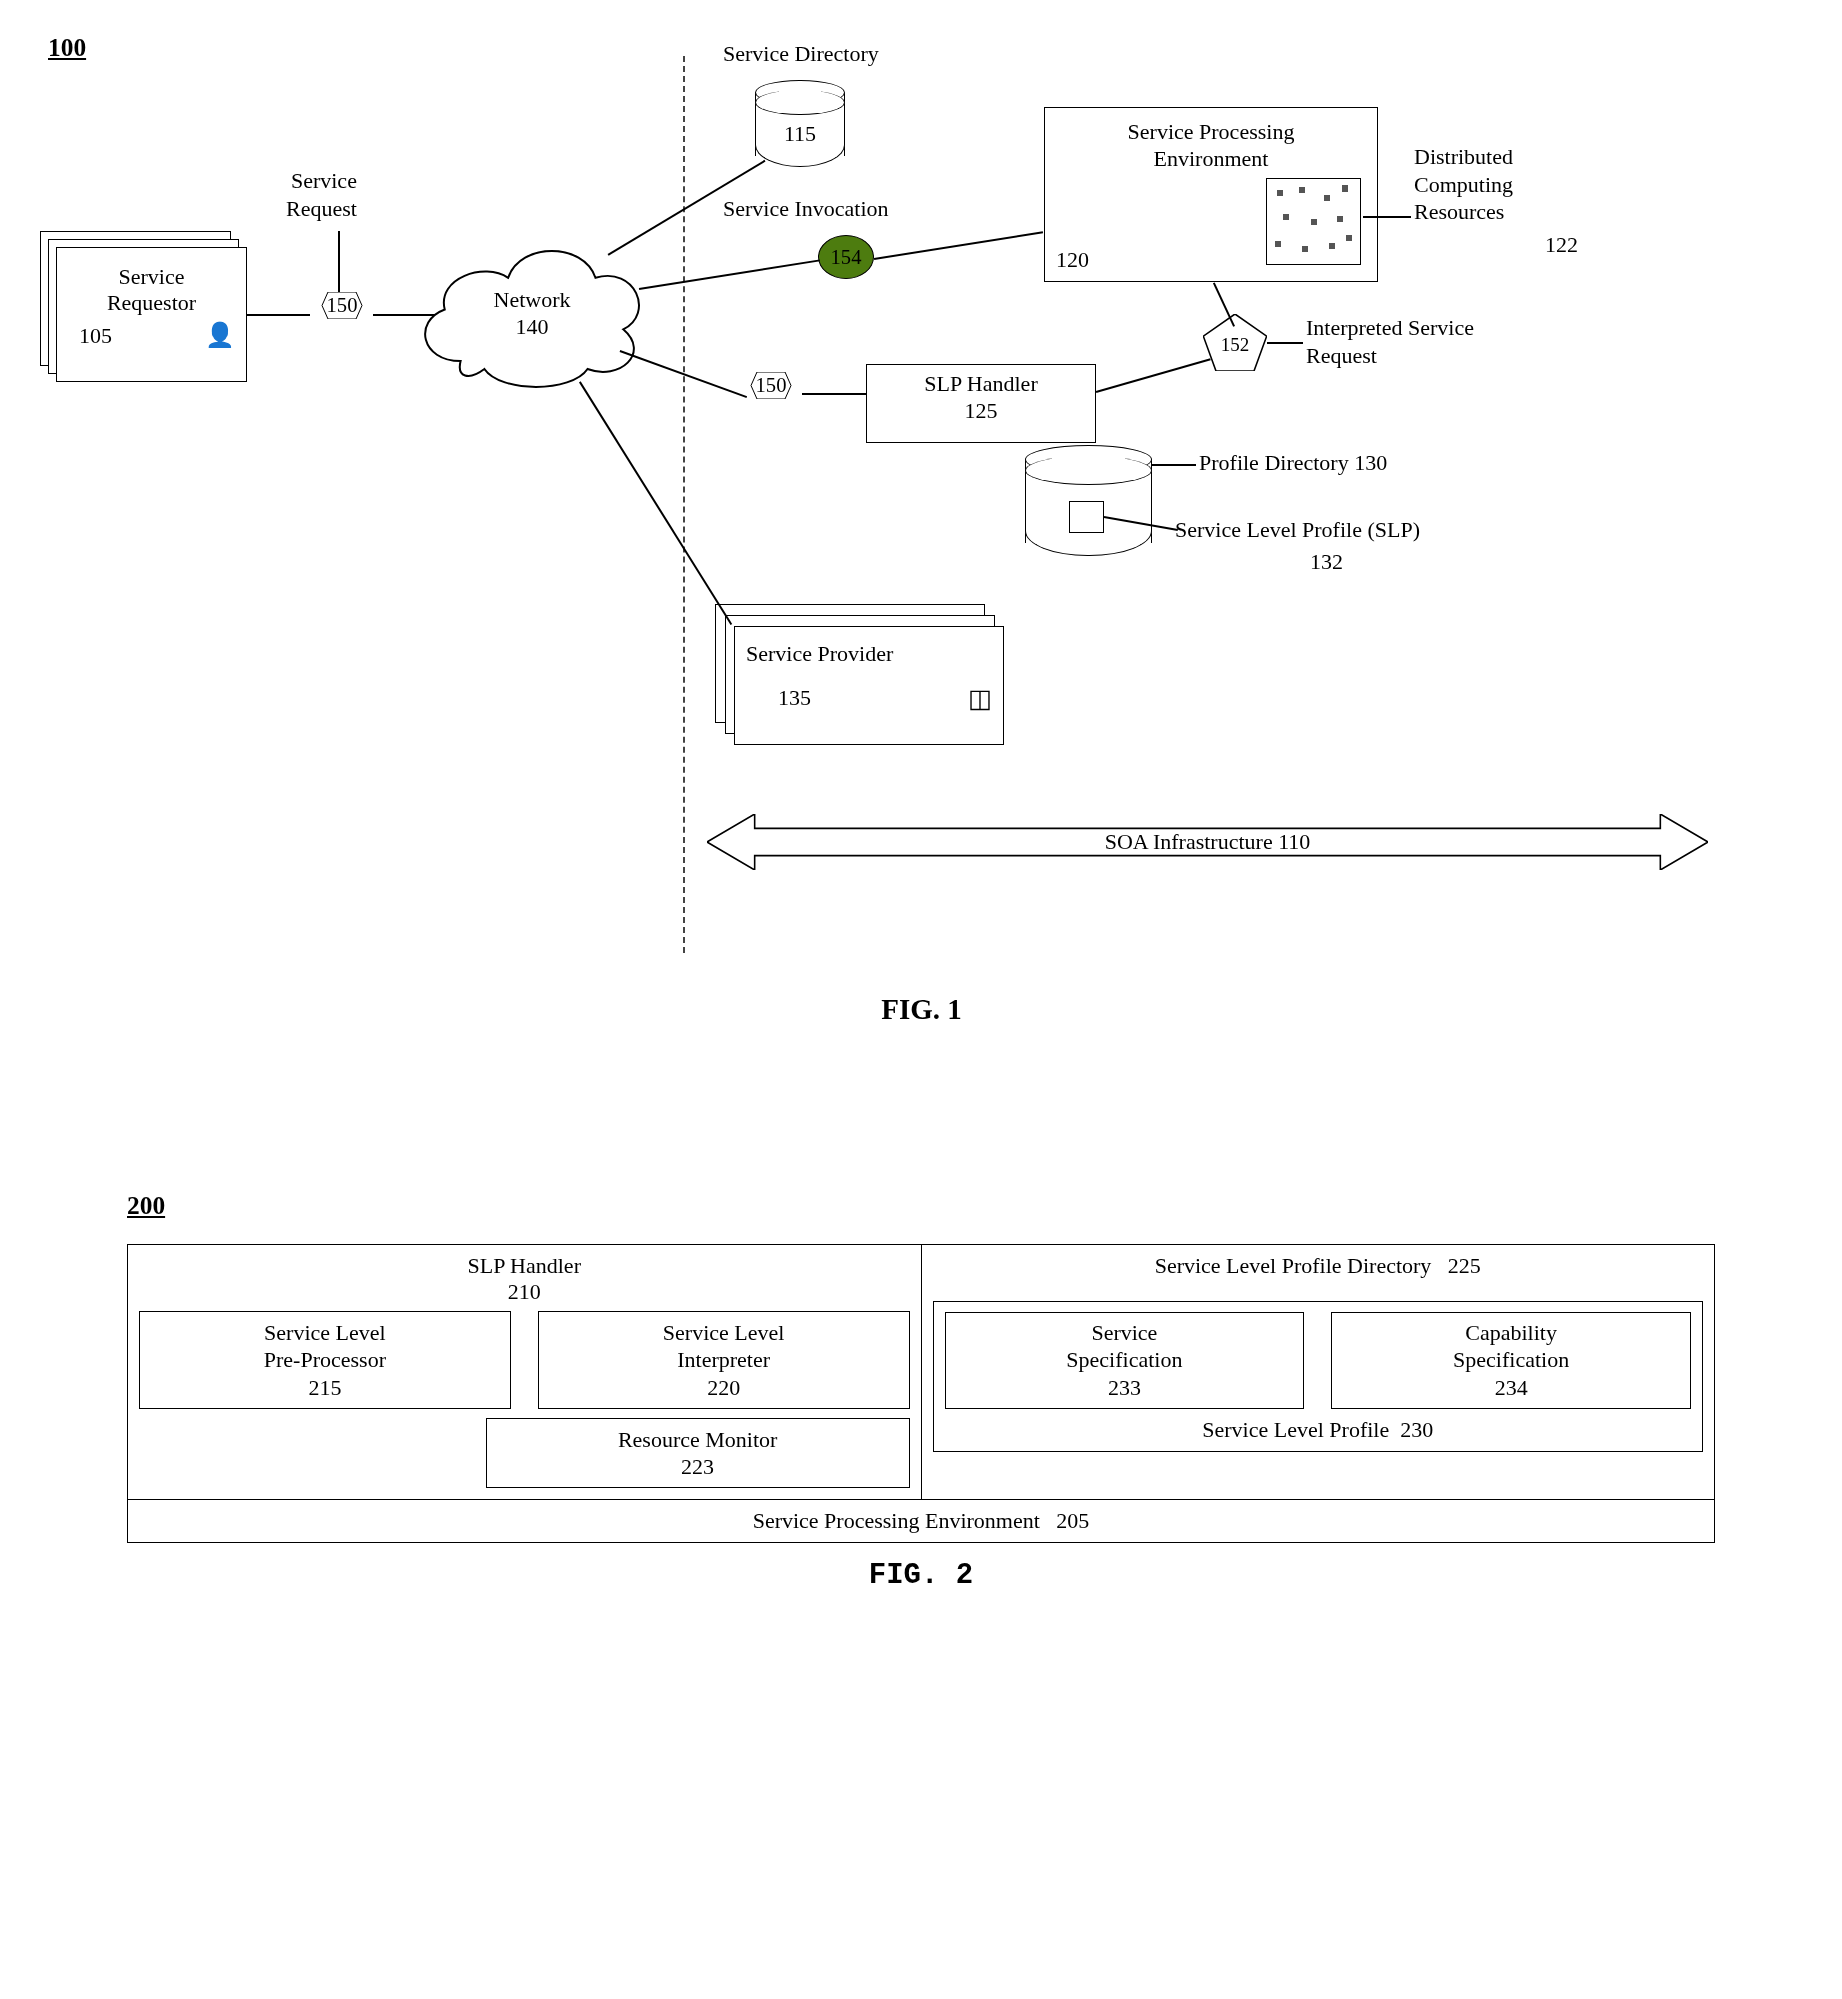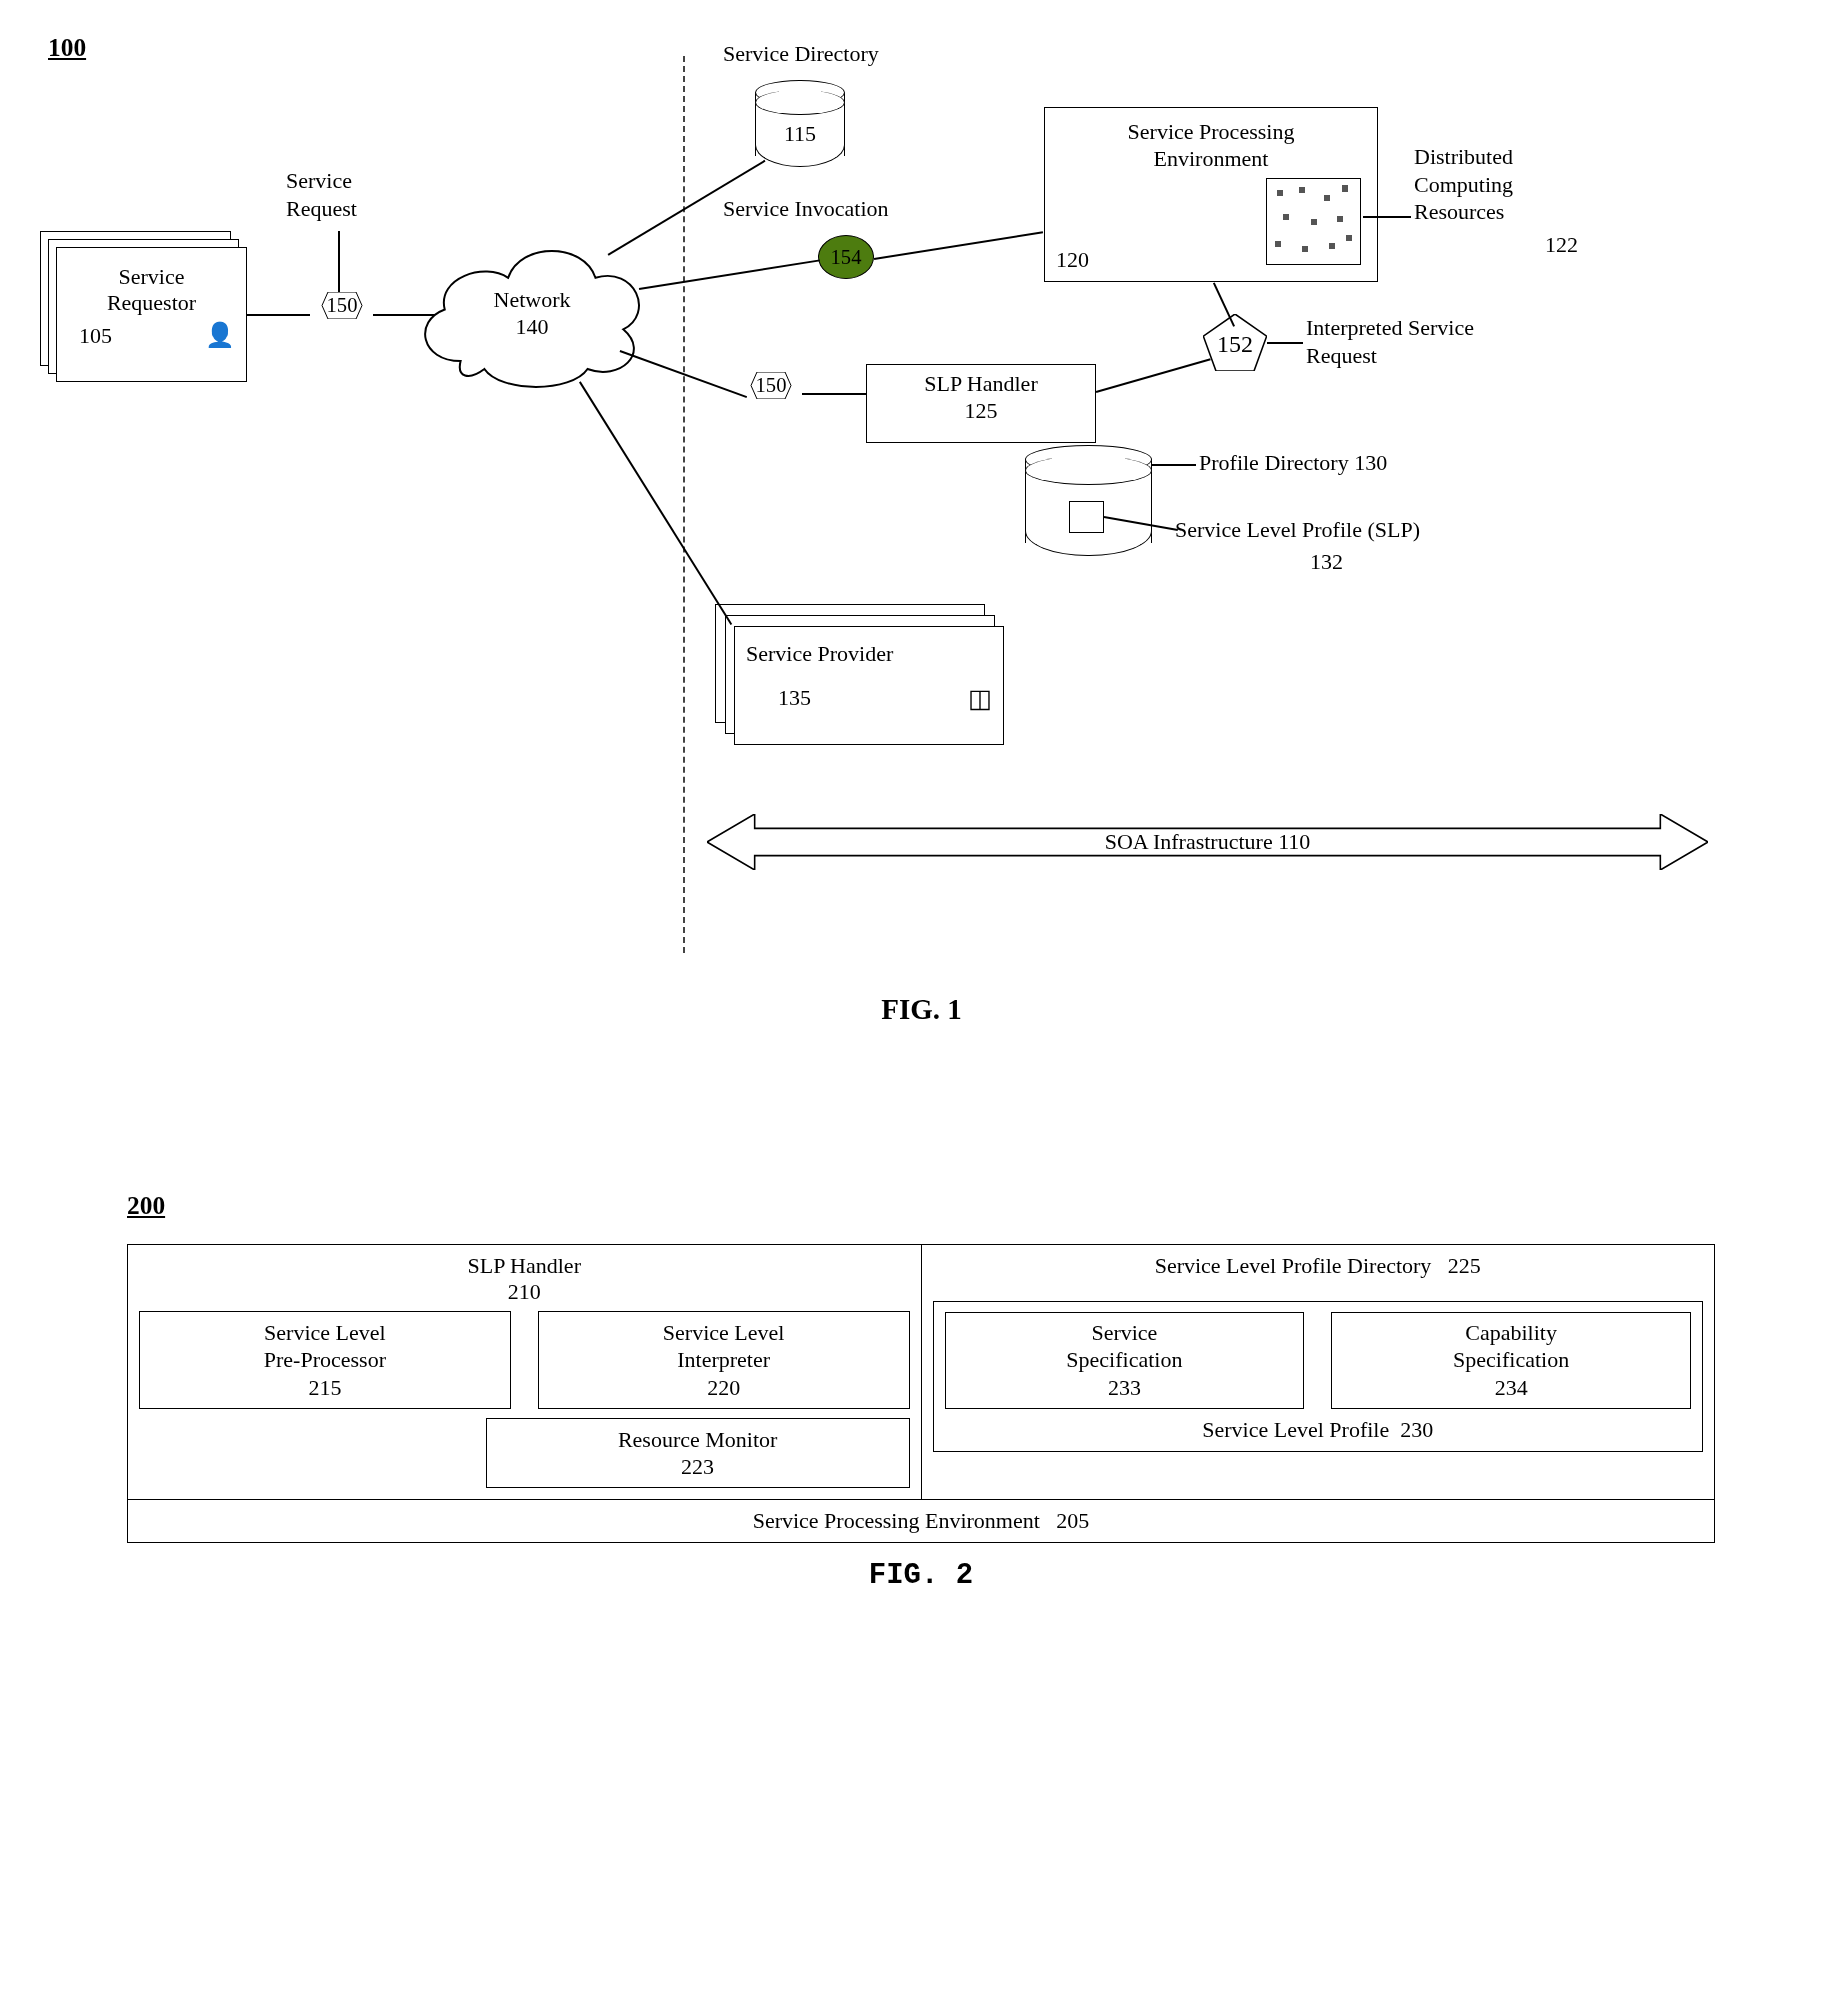--- a/index.html
+++ b/index.html
@@ -30,21 +30,21 @@
   .box {
     position: absolute;
     border: 1.6px solid #000;
     background: #fff;
     text-align: center;
     padding: 4.8px 8px;
     line-height: 1.25;
   }
   .label {
     position: absolute;
-    text-align: left;
+    text-align: right;
     line-height: 1.25;
     white-space: nowrap;
   }
   
   .stack {
     position: absolute;
   }
   .stack .card {
     position: absolute;
     border: 1.6px solid #000;
@@ -94,21 +94,21 @@
   }
   
   .pent {
     position: absolute;
     width: 64px; height: 57px;
   }
   .pent svg { width: 100%; height: 100%; display:block; }
   .pent .t {
     position: absolute; left:0; right:0; top:0; bottom:0;
     display:flex; align-items:center; justify-content:center;
-    font-size: 24px; padding-top:4.8px;
+    font-size: 19px; padding-top:4.8px;
   }
   
   .circ {
     position: absolute;
     border: 1.6px solid #000;
     border-radius: 50%;
     background: #4d7c0f;
     display:flex; align-items:center; justify-content:center;
     font-size: 20.6px;
   }

